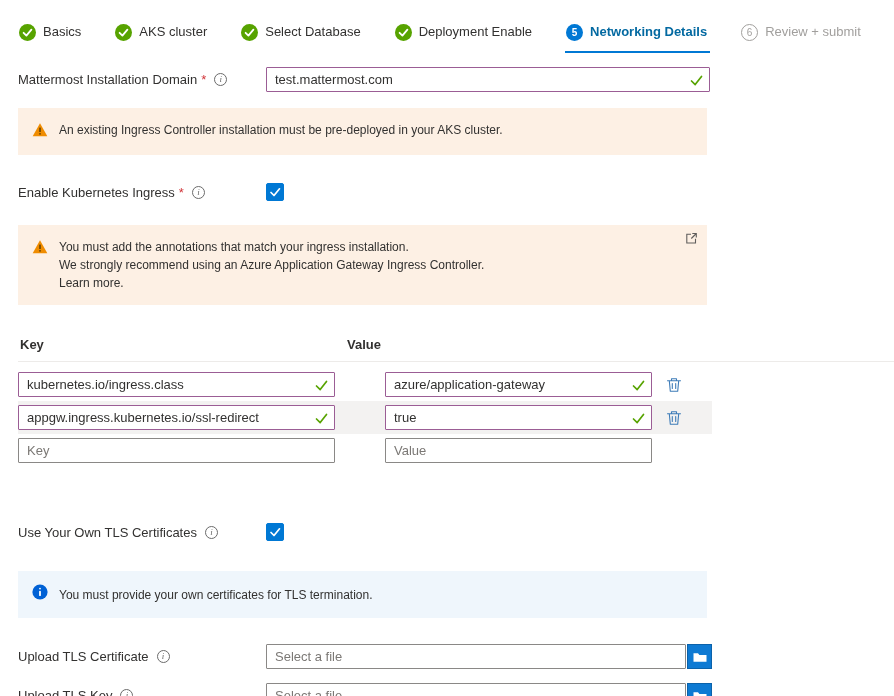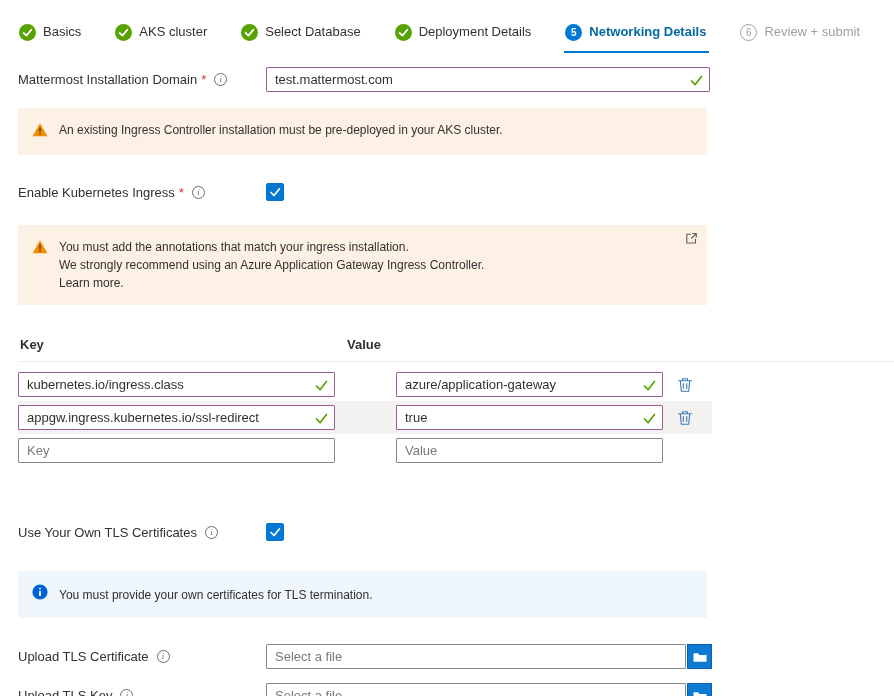--- a/index.html
+++ b/index.html
@@ -94,21 +94,21 @@
   }
 
   
   .annotations { margin: 26px 0 0 18px; }
   .ann-header { display: flex; font-weight: bold; padding: 6px 0 9px 2px; border-bottom: 1px solid #edebe9; }
   .ann-header .h-key { width: 327px; }
   .ann-header .h-value { width: 307px; }
   .ann-row { display: flex; align-items: center; padding: 4px 8px 4px 0; width: 694px; }
   .ann-row.alt { background: #f3f2f1; }
   .ann-key { width: 317px; flex: 0 0 auto; }
-  .ann-val { width: 307px; flex: 0 0 auto; margin-left: 21px; padding-left: 40px; }
+  .ann-val { width: 307px; flex: 0 0 auto; margin-left: 10px; padding-left: 40px; }
   .trash-btn {
     width: 24px; height: 24px; margin-left: 10px;
     background: transparent; border: none; padding: 0;
     display: flex; align-items: center; justify-content: center;
     cursor: pointer;
   }
 
   
   .file-wrap { display: flex; align-items: center; }
   .w-file { width: 420px; }
@@ -190,21 +190,21 @@
         </svg>
       </span>
     <span class="tab-label">Select Database</span>
   </div>
   <div class="tab complete">
     <span class="step-icon">
         <svg width="17" height="17" viewBox="0 0 17 17">
           <use href="#ic-check-circle"></use>
         </svg>
       </span>
-    <span class="tab-label">Deployment Details</span>
+    <span class="tab-label">Deployment Enable</span>
   </div>
   <div class="tab active">
     <span class="step-icon num-active">5</span>
     <span class="tab-label">Networking Details</span>
   </div>
   <div class="tab upcoming">
     <span class="step-icon num-upcoming">6</span>
     <span class="tab-label">Review + submit</span>
   </div>
 </div>

